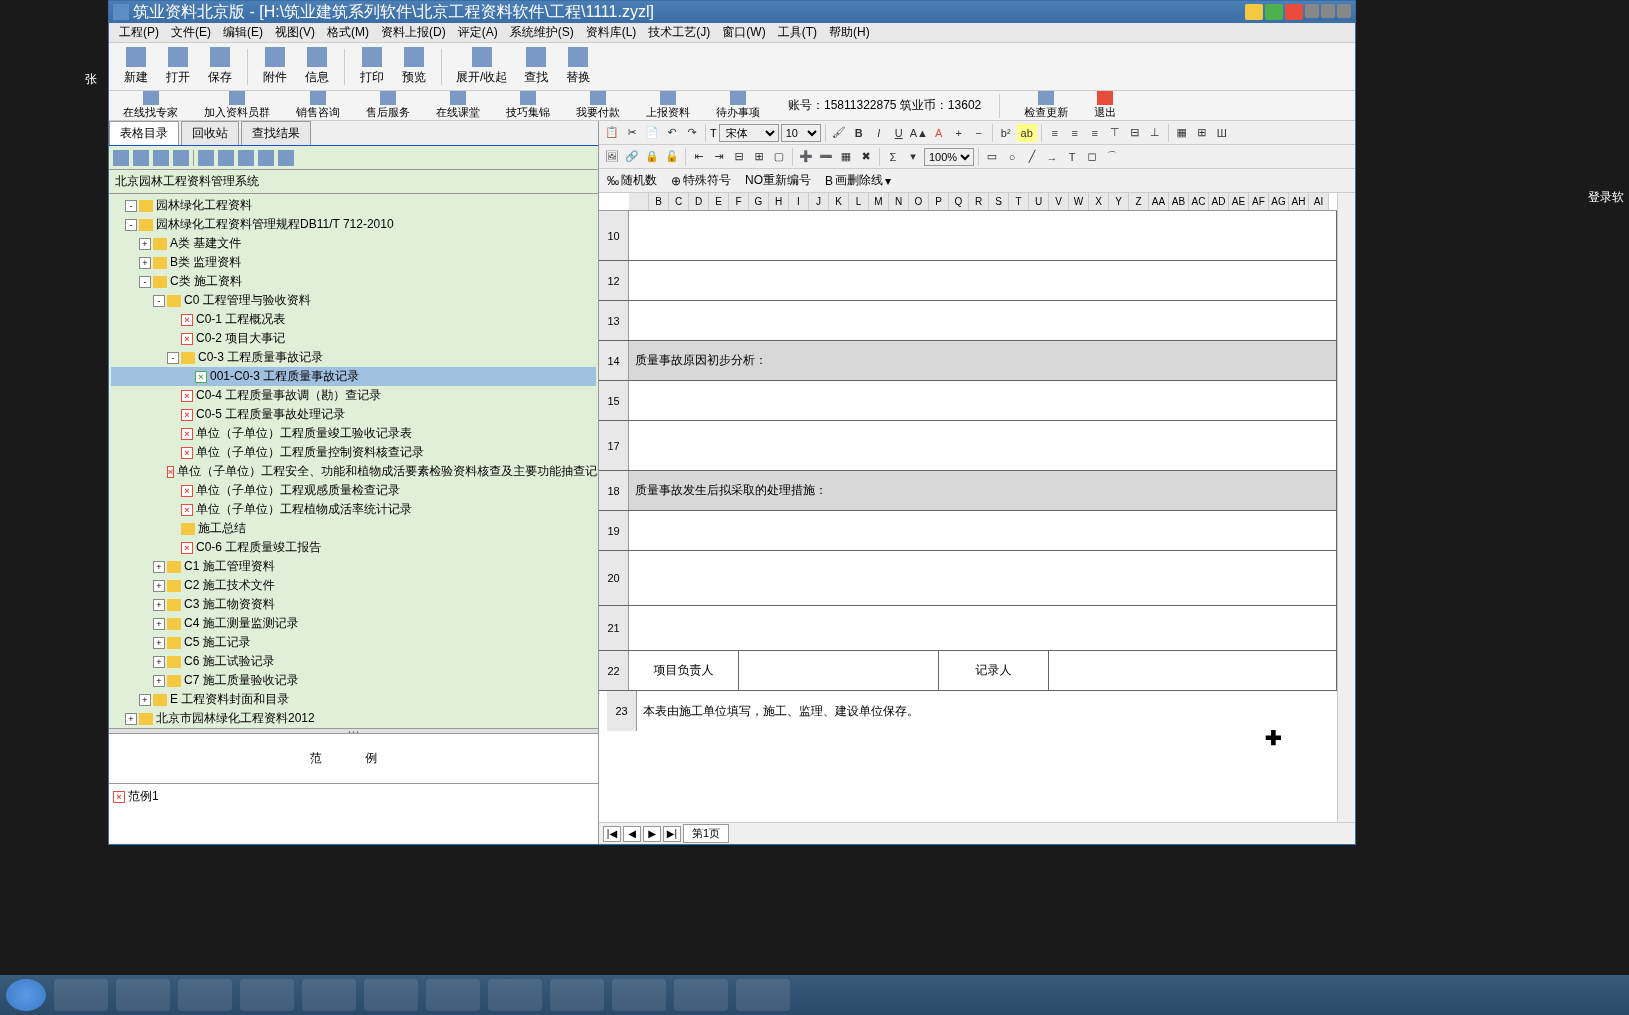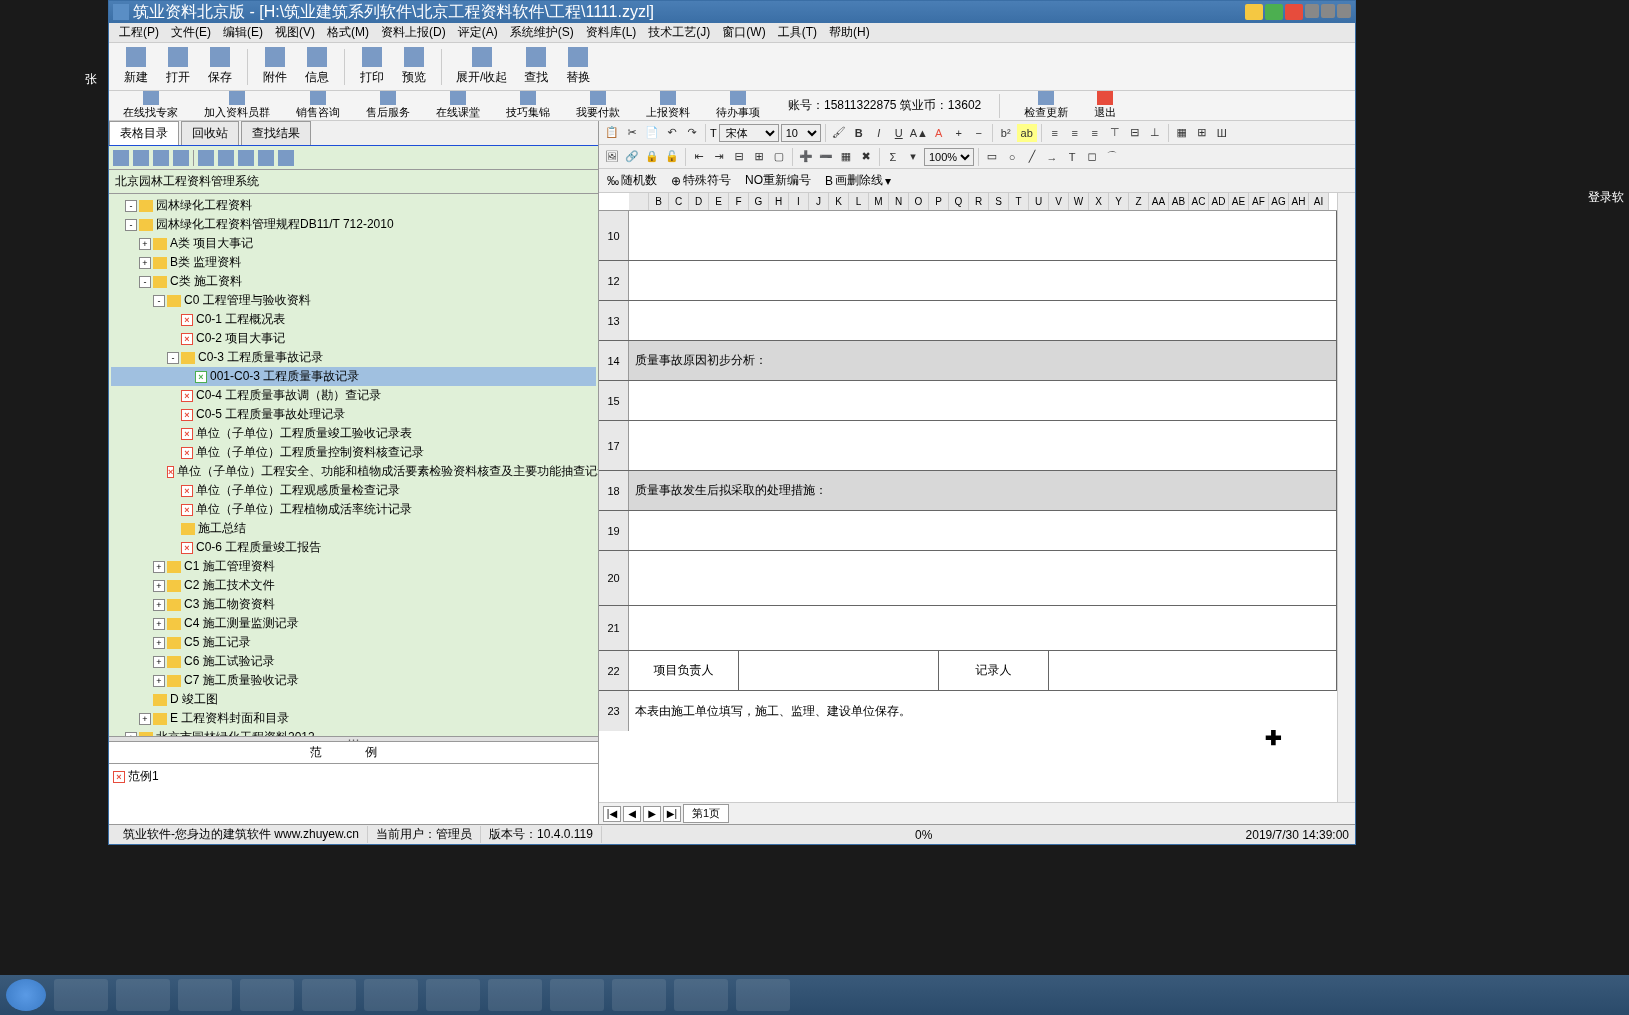--- a/index.html
+++ b/index.html
@@ -40,21 +40,21 @@
 .tree-node{display:flex;align-items:center;padding:1px 0;cursor:pointer;white-space:nowrap}
 .tree-toggle{width:12px;height:12px;border:1px solid #888;background:#fff;display:flex;align-items:center;justify-content:center;font-size:9px;margin-right:2px;cursor:pointer}
 .tree-spacer{width:14px;display:inline-block}
 .tree-folder{width:14px;height:12px;background:#f5c842;margin-right:3px}
 .tree-file{width:12px;height:12px;background:#fff;border:1px solid #e74c3c;margin-right:3px;display:flex;align-items:center;justify-content:center;color:#e74c3c;font-size:9px;font-weight:bold}
 .tree-file.green{border-color:#4caf50;color:#4caf50}
 .tree-node.selected{background:#a0c0e0}
 .indent1{padding-left:14px}.indent2{padding-left:28px}.indent3{padding-left:42px}.indent4{padding-left:56px}.indent5{padding-left:70px}
 .splitter-h{height:6px;background:#e0e0e0;border-top:1px solid #999;border-bottom:1px solid #999;cursor:ns-resize;position:relative}
 .splitter-h::after{content:"⋯";position:absolute;left:50%;top:-4px;transform:translateX(-50%);color:#666}
-.example-header{text-align:center;padding:2px;background:#fff;border-bottom:1px solid #999;letter-spacing:20px}
+.example-header{text-align:center;padding:16px;background:#fff;border-bottom:1px solid #999;letter-spacing:20px}
 .example-area{flex:0 0 60px;background:#fff;padding:4px}
 .example-item{display:flex;align-items:center}
 .right-panel{flex:1;display:flex;flex-direction:column;background:#fff;overflow:hidden}
 .sheet-toolbar{background:#f0f0f0;height:24px;display:flex;align-items:center;padding:0 4px;gap:2px;border-bottom:1px solid #ccc}
 .st-icon{width:18px;height:18px;cursor:pointer;display:flex;align-items:center;justify-content:center;font-size:11px;color:#333}
 .st-sep{width:1px;height:18px;background:#ccc;margin:0 2px}
 .font-sel{height:18px;border:1px solid #999;padding:0 2px;font-size:11px;width:60px}
 .size-sel{height:18px;border:1px solid #999;width:40px;font-size:11px}
 .zoom-sel{height:18px;border:1px solid #999;width:50px;font-size:11px}
 .sheet-toolbar2{background:#f0f0f0;height:24px;display:flex;align-items:center;padding:0 4px;gap:6px;border-bottom:1px solid #ccc}
@@ -238,21 +238,21 @@
               <span>园林绿化工程资料</span>
             </div>
             <div class="tree-node indent1">
               <span class="tree-toggle">-</span>
               <span class="tree-folder"></span>
               <span>园林绿化工程资料管理规程DB11/T 712-2010</span>
             </div>
             <div class="tree-node indent2">
               <span class="tree-toggle">+</span>
               <span class="tree-folder"></span>
-              <span>A类 项目大事记</span>
+              <span>A类 基建文件</span>
             </div>
             <div class="tree-node indent2">
               <span class="tree-toggle">+</span>
               <span class="tree-folder"></span>
               <span>B类 监理资料</span>
             </div>
             <div class="tree-node indent2">
               <span class="tree-toggle">-</span>
               <span class="tree-folder"></span>
               <span>C类 施工资料</span>
@@ -354,25 +354,20 @@
             </div>
             <div class="tree-node indent3">
               <span class="tree-toggle">+</span>
               <span class="tree-folder"></span>
               <span>C6 施工试验记录</span>
             </div>
             <div class="tree-node indent3">
               <span class="tree-toggle">+</span>
               <span class="tree-folder"></span>
               <span>C7 施工质量验收记录</span>
-            </div>
-            <div class="tree-node indent2">
-              <span class="tree-spacer"></span>
-              <span class="tree-folder"></span>
-              <span>D 竣工图</span>
             </div>
             <div class="tree-node indent2">
               <span class="tree-toggle">+</span>
               <span class="tree-folder"></span>
               <span>E 工程资料封面和目录</span>
             </div>
             <div class="tree-node indent1">
               <span class="tree-toggle">+</span>
               <span class="tree-folder"></span>
               <span>北京市园林绿化工程资料2012</span>
@@ -551,51 +546,40 @@
                   <div class="row-num">21</div>
                   <div class="grid-cell" style="flex: 1 1 0%;"></div>
                 </div>
                 <div class="grid-row" style="height: 36px;">
                   <div class="row-num">22</div>
                   <div class="grid-cell" style="width: 110px; justify-content: center;">项目负责人</div>
                   <div class="grid-cell" style="width: 200px; justify-content: center;"></div>
                   <div class="grid-cell" style="width: 110px; justify-content: center;">记录人</div>
                   <div class="grid-cell" style="width: 200px; flex: 1 1 0%; justify-content: center;"></div>
                 </div>
-                <div class="grid-row" style="height: 24px; border-bottom: none;">
+                <div class="grid-row" style="height: 24px; border-bottom: none; margin-left: 8px;">
                   <div class="row-num">23</div>
                   <div class="grid-cell" style="flex: 1 1 0%; border-right: none;">本表由施工单位填写，施工、监理、建设单位保存。</div>
                 </div>
               </div>
           </div>
           <div class="sheet-scrollbar"></div>
         </div>
 
         <div class="sheet-bottom">
           <div class="nav-btn">|◀</div>
           <div class="nav-btn">◀</div>
           <div class="nav-btn">▶</div>
           <div class="nav-btn">▶|</div>
           <div class="page-tab">第1页</div>
           <div style="flex:1"></div>
         </div>
       </div>
     </div>
 
-    <div class="statusbar">
-      <div class="status-seg">筑业软件-您身边的建筑软件 www.zhuyew.cn</div>
-      <div class="status-seg">
-        <span>当前用户：</span><span>管理员</span>
-      </div>
-      <div class="status-seg">
-        <span>版本号：</span><span>10.4.0.119</span>
-      </div>
-      <div style="flex:1;text-align:center">0%</div>
-      <div class="status-right">2019/7/30 14:39:00</div>
-    </div>
   </div>
 
   <div class="cursor-cross" style="left:1265px;top:726px">✚</div>
 
   <div class="taskbar">
     <div class="start-btn"></div>
     <div class="task-item"></div>
     <div class="task-item"></div>
     <div class="task-item"></div>
     <div class="task-item"></div>

